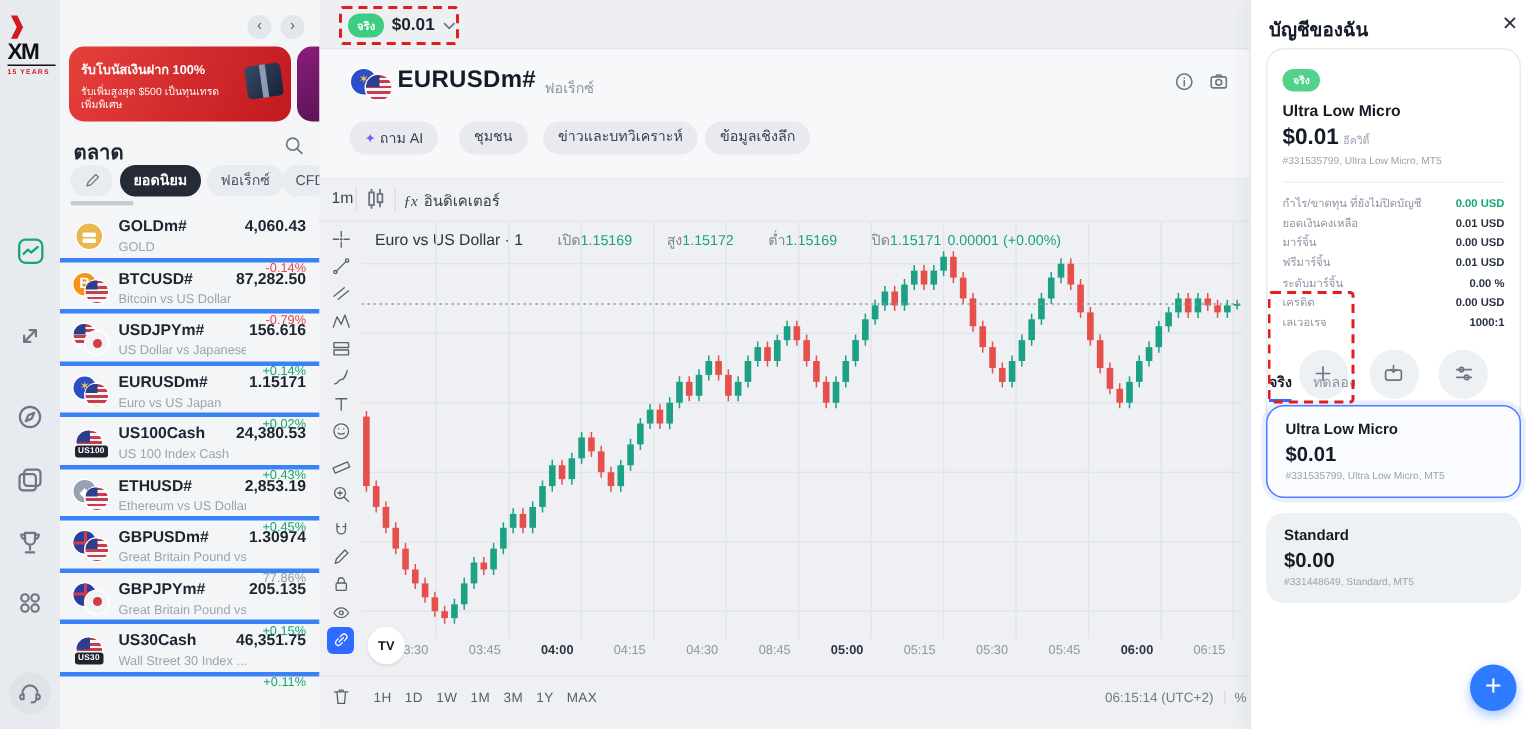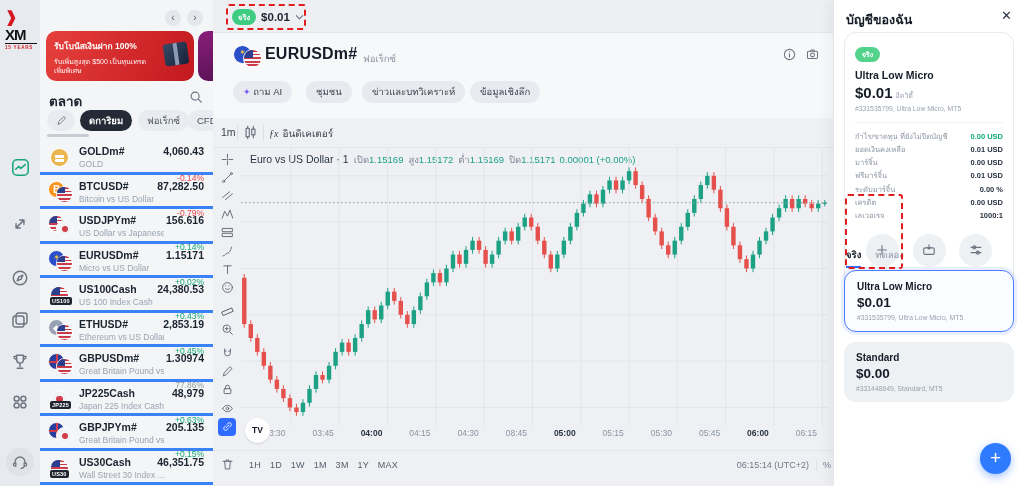--- a/index.html
+++ b/index.html
@@ -81,21 +81,21 @@
   .vsep { position:absolute; top:7px; width:1px; height:16px; background:#dcdfe4; }
   #candle-ico { position:absolute; left:30px; top:7px; }
   #fx-ind { position:absolute; left:56px; top:8px; font-size:10px; color:#39424e; }
   #fx-ind i { font-family:"Liberation Serif", serif; font-style:italic; margin-right:4px; }
   #toolrail { position:absolute; left:0; top:32px; width:28px; height:336px; }
   .trail-btn { position:absolute; left:5px; width:18px; height:18px; display:flex; align-items:center; justify-content:center; border-radius:4px; }
   .trail-btn svg .stk { stroke:#59626e; stroke-width:1.1; }
   .trail-btn.blue { background:#2f6bff; }
   .trail-btn.blue svg .stk { stroke:#fff; }
   #legend { position:absolute; left:37px; top:34px; font-size:10.5px; color:#2a3442; white-space:nowrap; }
-  #legend .lab { color:#7d8694; margin-left:5px; font-size:9.5px; }
+  #legend .lab { color:#7d8694; margin-left:23px; font-size:9.5px; }
   #legend .val { color:#1ca185; font-size:9.5px; }
   #plot { position:absolute; left:28px; top:30px; width:587px; height:278px; }
   #xaxis { position:absolute; left:12px; top:310px; width:587px; height:14px; }
   #xaxis span { position:absolute; transform:translateX(-50%); font-size:8.5px; color:#8b95a3; }
   #xaxis span.bold { color:#2a3442; font-weight:bold; }
   #footbar { position:absolute; left:0; top:332px; width:620px; height:36px; border-top:1px solid #e2e5e9; }
   #ranges { position:absolute; left:36px; top:9px; font-size:9px; color:#555e6a; letter-spacing:.3px; word-spacing:6px; }
   #clock { position:absolute; right:24px; top:9px; font-size:9px; color:#707a88; }
   #pct-scale { position:absolute; right:2px; top:9px; font-size:9px; color:#707a88; border-left:1px solid #dcdfe4; padding-left:6px; }
   #tv-logo { position:absolute; left:32px; top:300px; width:25px; height:25px; background:#fff; border-radius:50%; box-shadow:0 1px 2px rgba(0,0,0,.12); font-size:8.5px; font-weight:bold; color:#131722; text-align:center; line-height:25px; }
@@ -197,21 +197,21 @@
       <svg width="14" height="14" viewBox="0 0 16 16">
           <circle class="stk" cx="7" cy="7" r="4.6"></circle>
           <path class="stk" d="M10.5 10.5L14 14"></path>
         </svg>
     </div>
     <div class="chip" style="left:7px;width:28px">
       <svg width="11" height="11" viewBox="0 0 16 16" style="margin:5px auto 0">
           <path class="stk" d="M3 13l1-3.5L11.5 2 14 4.5 6.5 12z"></path>
         </svg>
     </div>
-    <div class="chip dark" style="left:40px">ดการิยม</div>
+    <div class="chip dark" style="left:40px">ยอดนิยม</div>
     <div class="chip" style="left:98px">ฟอเร็กซ์</div>
     <div class="chip" style="left:148px">CFD ขอ</div>
     <div id="chip-scroll"></div>
     <div id="wl-items">
         <div class="wl-row">
           <div class="wl-ico">
             <span class="coin solo c-gold"></span>
           </div>
           <div class="wl-sym">GOLDm#</div>
           <div class="wl-name">GOLD</div>
@@ -237,21 +237,21 @@
           <div class="wl-name">US Dollar vs Japanese Y...</div>
           <div class="wl-price">156.616</div>
           <div class="wl-chg up">+0.14%</div>
         </div>
         <div class="wl-row">
           <div class="wl-ico">
             <span class="coin back c-eu"></span>
             <span class="coin front c-us"></span>
           </div>
           <div class="wl-sym">EURUSDm#</div>
-          <div class="wl-name">Micro vs US Dollar</div>
+          <div class="wl-name">Euro vs US Japan</div>
           <div class="wl-price">1.15171</div>
           <div class="wl-chg up">+0.02%</div>
         </div>
         <div class="wl-row">
           <div class="wl-ico">
             <span class="coin solo c-us"></span>
             <span class="wl-badge">US100</span>
           </div>
           <div class="wl-sym">US100Cash</div>
           <div class="wl-name">US 100 Index Cash</div>
@@ -270,30 +270,20 @@
         </div>
         <div class="wl-row">
           <div class="wl-ico">
             <span class="coin back c-uk"></span>
             <span class="coin front c-us"></span>
           </div>
           <div class="wl-sym">GBPUSDm#</div>
           <div class="wl-name">Great Britain Pound vs ...</div>
           <div class="wl-price">1.30974</div>
           <div class="wl-chg flat">77.86%</div>
-        </div>
-        <div class="wl-row">
-          <div class="wl-ico">
-            <span class="coin solo c-jp"></span>
-            <span class="wl-badge">JP225</span>
-          </div>
-          <div class="wl-sym">JP225Cash</div>
-          <div class="wl-name">Japan 225 Index Cash</div>
-          <div class="wl-price">48,979</div>
-          <div class="wl-chg up">+0.63%</div>
         </div>
         <div class="wl-row">
           <div class="wl-ico">
             <span class="coin back c-uk"></span>
             <span class="coin front c-jp"></span>
           </div>
           <div class="wl-sym">GBPJPYm#</div>
           <div class="wl-name">Great Britain Pound vs ...</div>
           <div class="wl-price">205.135</div>
           <div class="wl-chg up">+0.15%</div>

